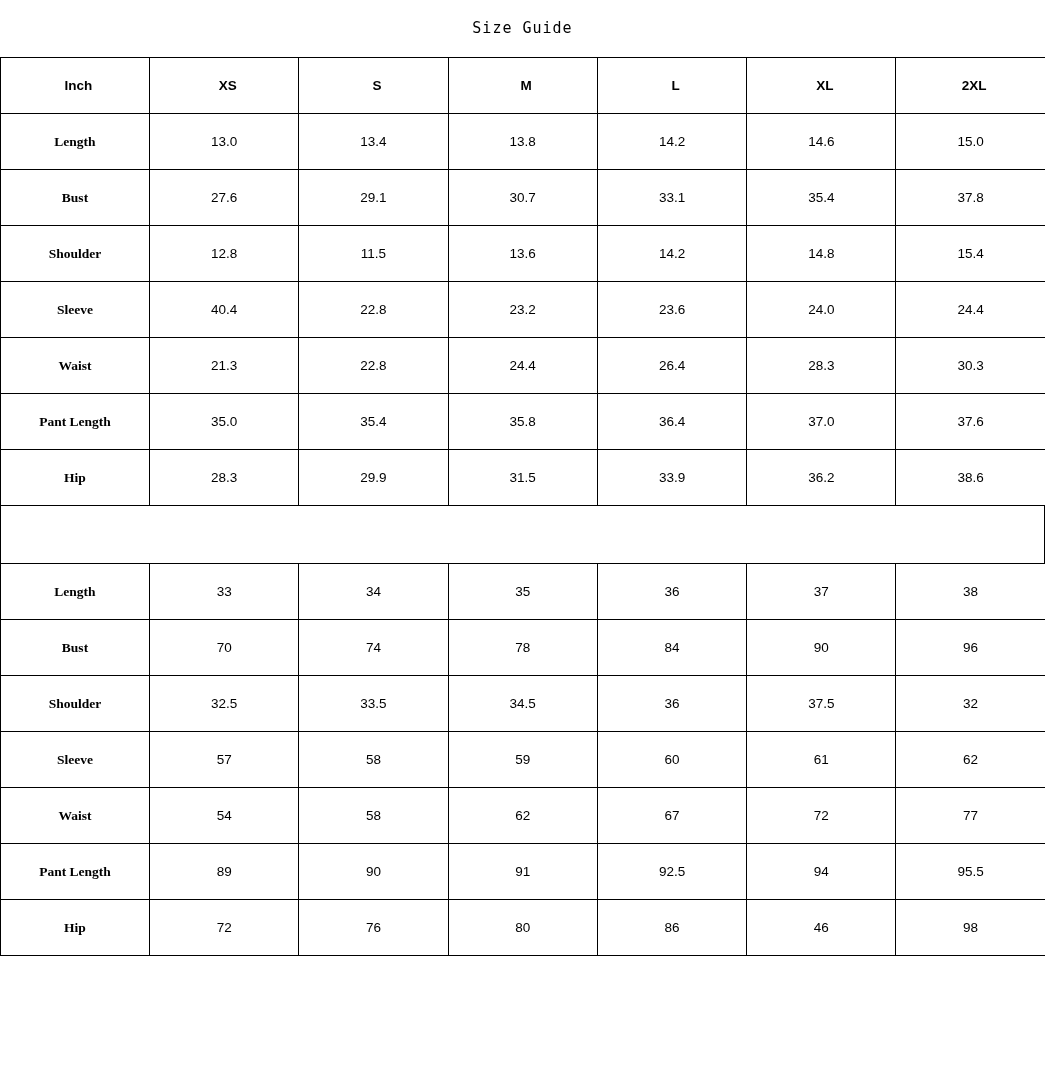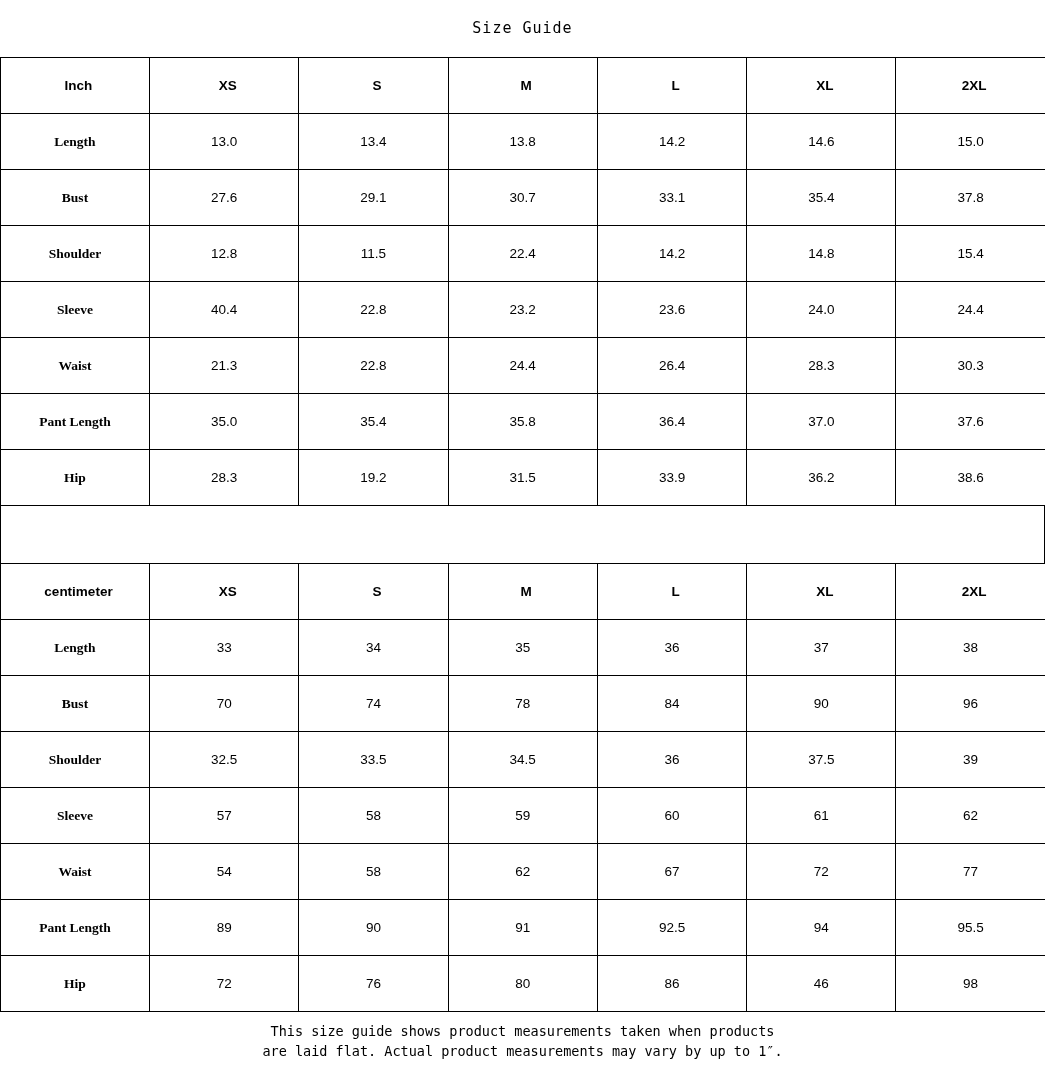--- a/index.html
+++ b/index.html
@@ -130,21 +130,21 @@
         <td class="value">29.1</td>
         <td class="value">30.7</td>
         <td class="value">33.1</td>
         <td class="value">35.4</td>
         <td class="value">37.8</td>
       </tr>
       <tr>
         <td class="row-label">Shoulder</td>
         <td class="value">12.8</td>
         <td class="value">11.5</td>
-        <td class="value">22.4</td>
+        <td class="value">13.6</td>
         <td class="value">14.2</td>
         <td class="value">14.8</td>
         <td class="value">15.4</td>
       </tr>
       <tr>
         <td class="row-label">Sleeve</td>
         <td class="value">40.4</td>
         <td class="value">22.8</td>
         <td class="value">23.2</td>
         <td class="value">23.6</td>
@@ -165,21 +165,21 @@
         <td class="value">35.0</td>
         <td class="value">35.4</td>
         <td class="value">35.8</td>
         <td class="value">36.4</td>
         <td class="value">37.0</td>
         <td class="value">37.6</td>
       </tr>
       <tr>
         <td class="row-label">Hip</td>
         <td class="value">28.3</td>
-        <td class="value">19.2</td>
+        <td class="value">29.9</td>
         <td class="value">31.5</td>
         <td class="value">33.9</td>
         <td class="value">36.2</td>
         <td class="value">38.6</td>
       </tr>
     </tbody>
   </table>
 
   <div class="spacer"></div>
 
@@ -187,29 +187,20 @@
     <colgroup>
       <col class="label-col">
       <col class="size-col">
         <col class="size-col">
         <col class="size-col">
       <col class="size-col">
         <col class="size-col">
         <col class="size-col">
     </colgroup>
     <tbody>
-      <tr class="header-row">
-        <td class="unit-label">centimeter</td>
-        <td>XS</td>
-        <td>S</td>
-        <td>M</td>
-        <td>L</td>
-        <td>XL</td>
-        <td>2XL</td>
-      </tr>
       <tr>
         <td class="row-label">Length</td>
         <td class="value">33</td>
         <td class="value">34</td>
         <td class="value">35</td>
         <td class="value">36</td>
         <td class="value">37</td>
         <td class="value">38</td>
       </tr>
       <tr>
@@ -221,21 +212,21 @@
         <td class="value">90</td>
         <td class="value">96</td>
       </tr>
       <tr>
         <td class="row-label">Shoulder</td>
         <td class="value">32.5</td>
         <td class="value">33.5</td>
         <td class="value">34.5</td>
         <td class="value">36</td>
         <td class="value">37.5</td>
-        <td class="value">39</td>
+        <td class="value">32</td>
       </tr>
       <tr>
         <td class="row-label">Sleeve</td>
         <td class="value">57</td>
         <td class="value">58</td>
         <td class="value">59</td>
         <td class="value">60</td>
         <td class="value">61</td>
         <td class="value">62</td>
       </tr>
@@ -262,18 +253,14 @@
         <td class="value">72</td>
         <td class="value">76</td>
         <td class="value">80</td>
         <td class="value">86</td>
         <td class="value">46</td>
         <td class="value">98</td>
       </tr>
     </tbody>
   </table>
 
-  <div class="footnote">
-    <div>This size guide shows product measurements taken when products</div>
-    <div>are laid flat. Actual product measurements may vary by up to 1″.</div>
-  </div>
 
 </div>
 
 </body></html>

